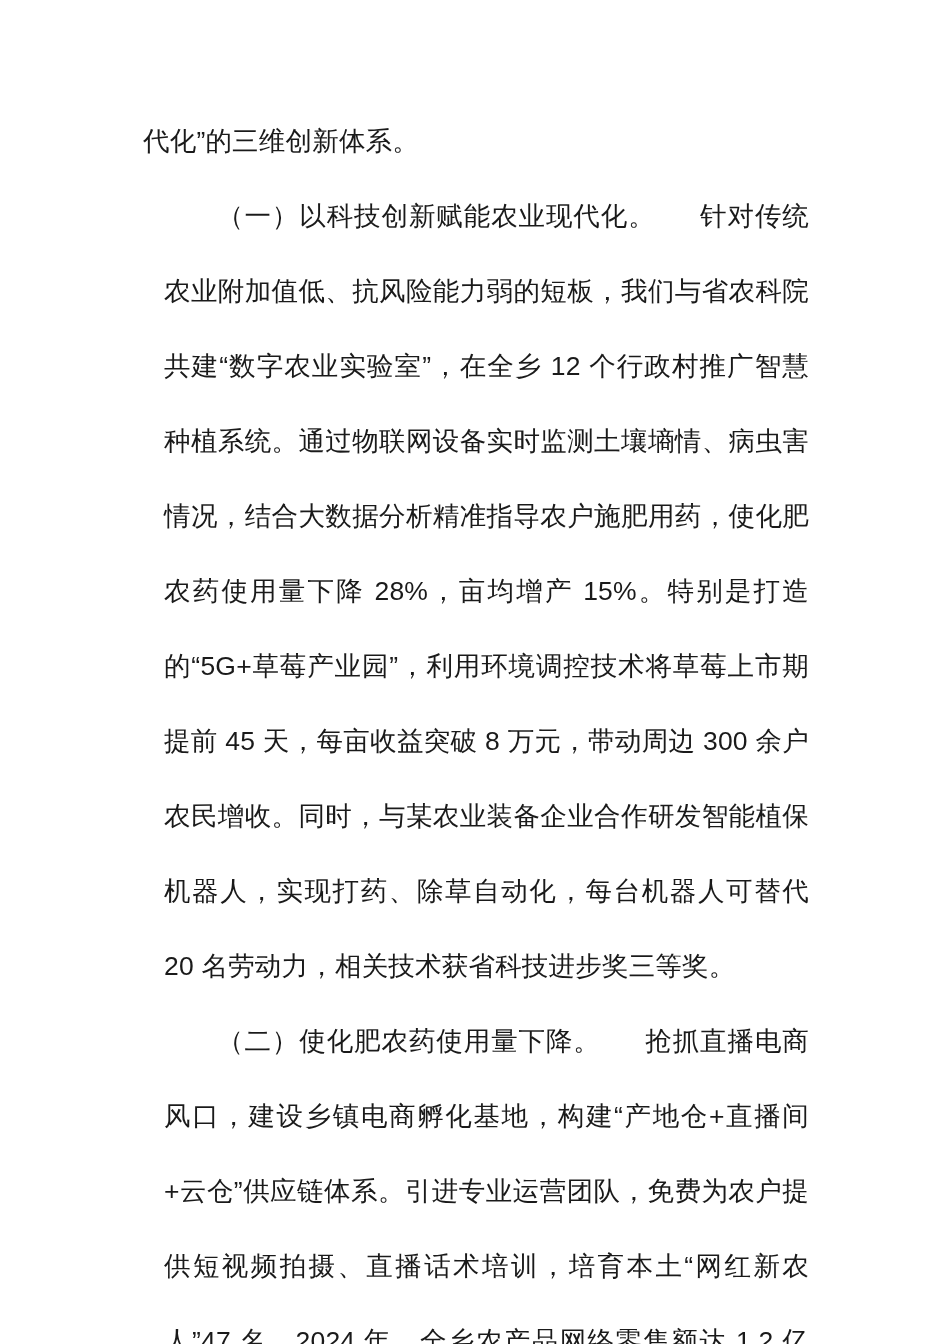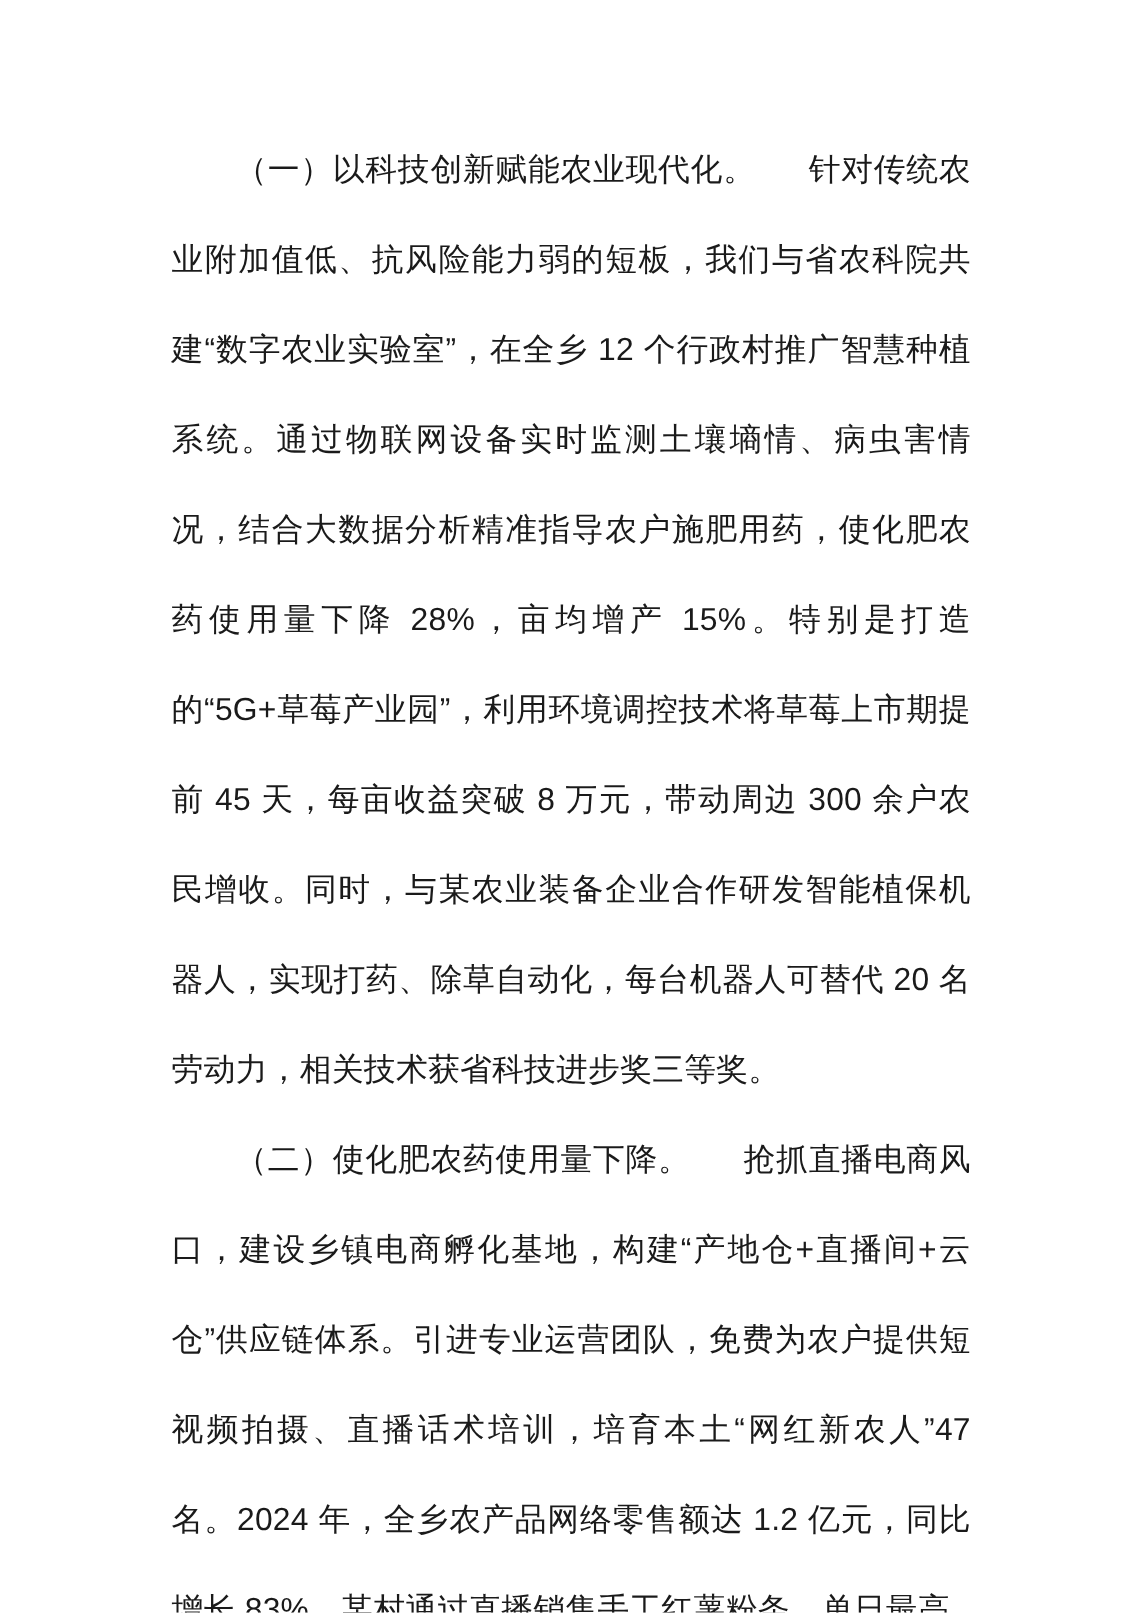--- a/index.html
+++ b/index.html
@@ -44,33 +44,35 @@
   }
 
   
   .para-continued {
     text-indent: 0;
   }
 
   
   .para-section {
     text-indent: 2em;
+    margin-left: 21px;
   }
 
   
   .heading-gap {
     display: inline-block;
     width: 1.65em;
   }
 </style>
 </head>
 <body>
 
 <div class="page">
   <div class="text-column">
 
+    <p class="para para-continued">代化”的三维创新体系。</p>
 
     <p class="para para-section"><span>（一）以科技创新赋能农业现代化。</span><span class="heading-gap"></span><span>针对传统农业附加值低、抗风险能力弱的短板，我们与省农科院共建“数字农业实验室”，在全乡 12 个行政村推广智慧种植系统。通过物联网设备实时监测土壤墒情、病虫害情况，结合大数据分析精准指导农户施肥用药，使化肥农药使用量下降 28%，亩均增产 15%。特别是打造的“5G+草莓产业园”，利用环境调控技术将草莓上市期提前 45 天，每亩收益突破 8 万元，带动周边 300 余户农民增收。同时，与某农业装备企业合作研发智能植保机器人，实现打药、除草自动化，每台机器人可替代 20 名劳动力，相关技术获省科技进步奖三等奖。</span></p>
 
     <p class="para para-section"><span>（二）使化肥农药使用量下降。</span><span class="heading-gap"></span><span>抢抓直播电商风口，建设乡镇电商孵化基地，构建“产地仓+直播间+云仓”供应链体系。引进专业运营团队，免费为农户提供短视频拍摄、直播话术培训，培育本土“网红新农人”47 名。2024 年，全乡农产品网络零售额达 1.2 亿元，同比增长 83%，某村通过直播销售手工红薯粉条，单日最高</span></p>
 
   </div>
 </div>
 
 </body></html>

